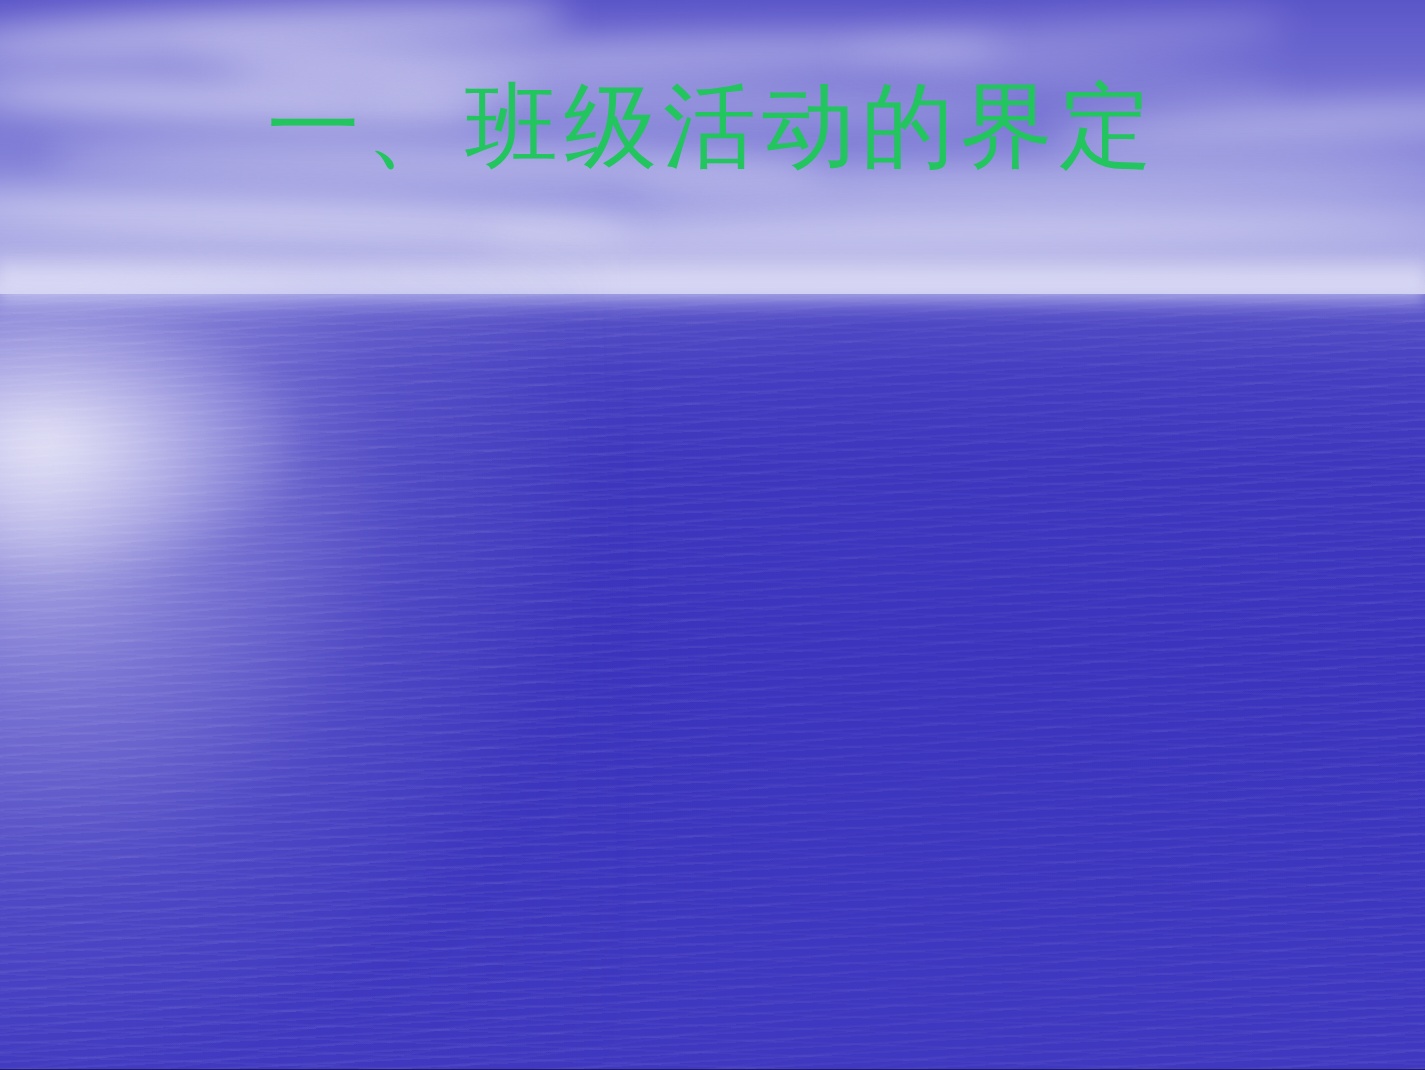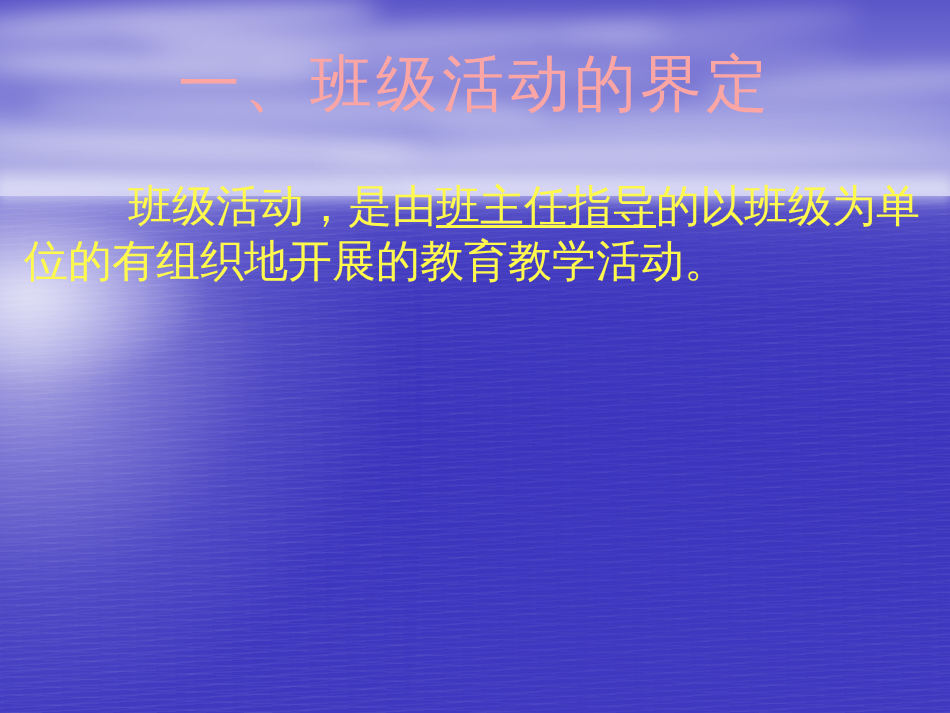--- a/index.html
+++ b/index.html
@@ -157,21 +157,21 @@
     width: 950px;
     height: 713px;
   }
 
   .slide-title {
     position: absolute;
     left: 0;
     top: 47px;
     width: 950px;
     text-align: center;
-    color: #fca5a5;
+    color: #22c55e;
     font-size: 62px;
     line-height: 74px;
     letter-spacing: 4px;
     font-family: "DejaVu Serif", "Liberation Serif", serif;
     white-space: nowrap;
   }
 
   .body-block {
     position: absolute;
     left: 24px;
@@ -219,18 +219,15 @@
   <div class="ripples"></div>
   <div class="ripples-fade"></div>
   <div class="horizon"></div>
   <div class="sea-glow"></div>
   <div class="sea-glow2"></div>
 
   <div class="content">
 
     <div class="slide-title">一、班级活动的界定</div>
 
-    <div class="body-block">
-      <p class="body-text"><span>班级活动，是由</span><span class="emphasis">班主任指导</span><span>的以班级为单位的有组织地开展的教育教学活动。</span></p>
-    </div>
 
   </div>
 </div>
 
 </body></html>

